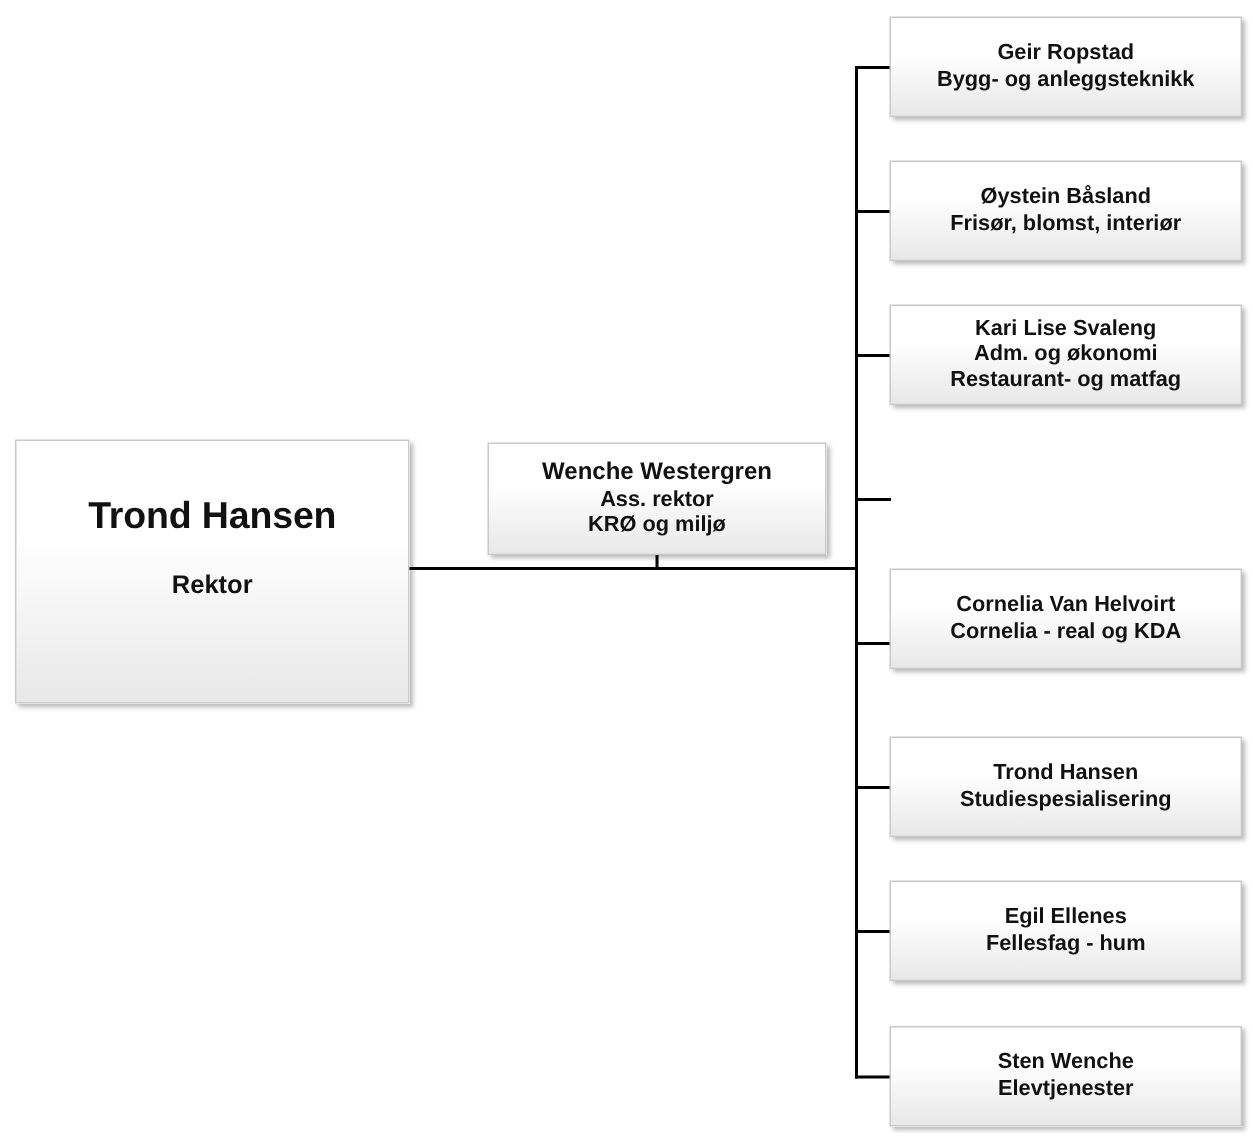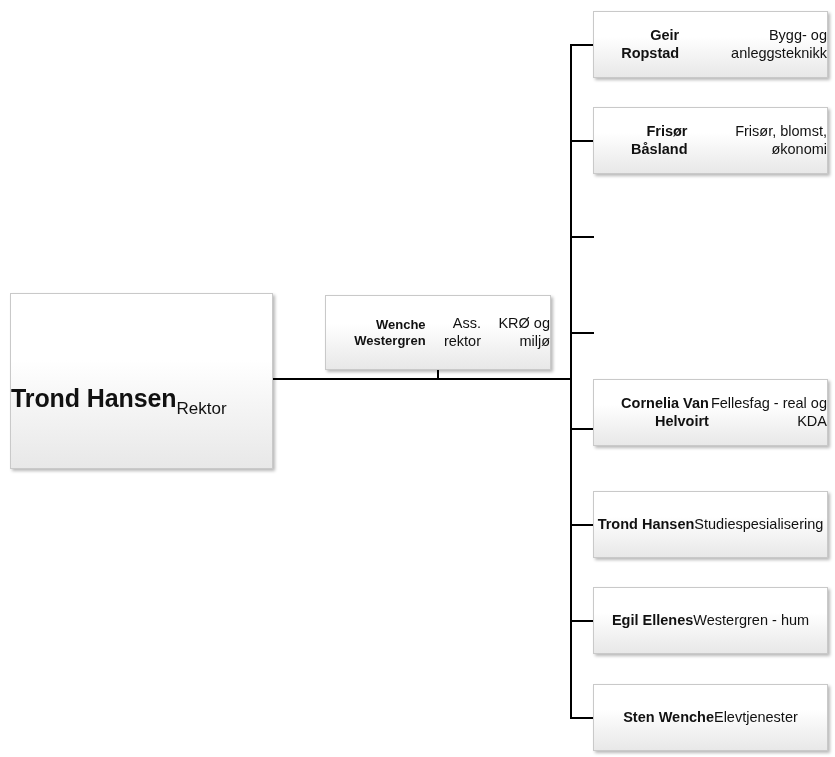--- a/index.html
+++ b/index.html
@@ -29,32 +29,32 @@
   .connector.h { height: 2px; }
 
   
   .node {
     position: absolute;
     box-sizing: border-box;
     background: linear-gradient(to bottom, #ffffff 0%, #ffffff 38%, #f2f2f2 72%, #e8e8e8 100%);
     border: 1px solid #c9c9c9;
     box-shadow: 2px 2px 3px rgba(0,0,0,0.28);
     display: flex;
-    flex-direction: row;
+    flex-direction: column;
     align-items: center;
     justify-content: center;
     text-align: right;
     color: #111111;
     line-height: 1.18;
   }
   .node .title {
     font-weight: bold;
   }
   .node .sub {
-    font-weight: normal;
+    font-weight: bold;
   }
 
   
   .node--root {
     left: 10px;
     top: 293px;
     width: 263px;
     height: 176px;
     justify-content: flex-start;
     padding-top: 36px;
@@ -62,21 +62,21 @@
   .node--root .title { font-size: 25px; letter-spacing: -0.1px; }
   .node--root .sub   { font-size: 17px; margin-top: 20px; }
 
   
   .node--assistant {
     left: 325px;
     top: 295px;
     width: 226px;
     height: 75px;
   }
-  .node--assistant .title { font-size: 13px; }
+  .node--assistant .title { font-size: 16px; }
   .node--assistant .sub   { font-size: 14.5px; }
 
   
   .node--leaf {
     left: 593px;
     width: 235px;
     height: 67px;
   }
   .node--leaf .title { font-size: 14.5px; }
   .node--leaf .sub   { font-size: 14.5px; }
@@ -111,39 +111,44 @@
     <span class="sub">Ass. rektor</span>
     <span class="sub">KRØ og miljø</span>
   </div>
 
   <div class="node node--leaf" style="top:11px;">
     <span class="title">Geir Ropstad</span>
     <span class="sub">Bygg- og anleggsteknikk</span>
   </div>
 
   <div class="node node--leaf" style="top:107px;">
-    <span class="title">Frisør Båsland</span>
-    <span class="sub">Frisør, blomst, økonomi</span>
+    <span class="title">Øystein Båsland</span>
+    <span class="sub">Frisør, blomst, interiør</span>
   </div>
 
+  <div class="node node--leaf" style="top:203px;">
+    <span class="title">Kari Lise Svaleng</span>
+    <span class="sub">Adm. og økonomi</span>
+    <span class="sub">Restaurant- og matfag</span>
+  </div>
 
 
   <div class="node node--leaf" style="top:379px;">
     <span class="title">Cornelia Van Helvoirt</span>
-    <span class="sub">Fellesfag - real og KDA</span>
+    <span class="sub">Cornelia - real og KDA</span>
   </div>
 
   <div class="node node--leaf" style="top:491px;">
     <span class="title">Trond Hansen</span>
     <span class="sub">Studiespesialisering</span>
   </div>
 
   <div class="node node--leaf" style="top:587px;">
     <span class="title">Egil Ellenes</span>
-    <span class="sub">Westergren - hum</span>
+    <span class="sub">Fellesfag - hum</span>
   </div>
 
   <div class="node node--leaf" style="top:684px;">
     <span class="title">Sten Wenche</span>
     <span class="sub">Elevtjenester</span>
   </div>
 
 </div>
 
 </body></html>

